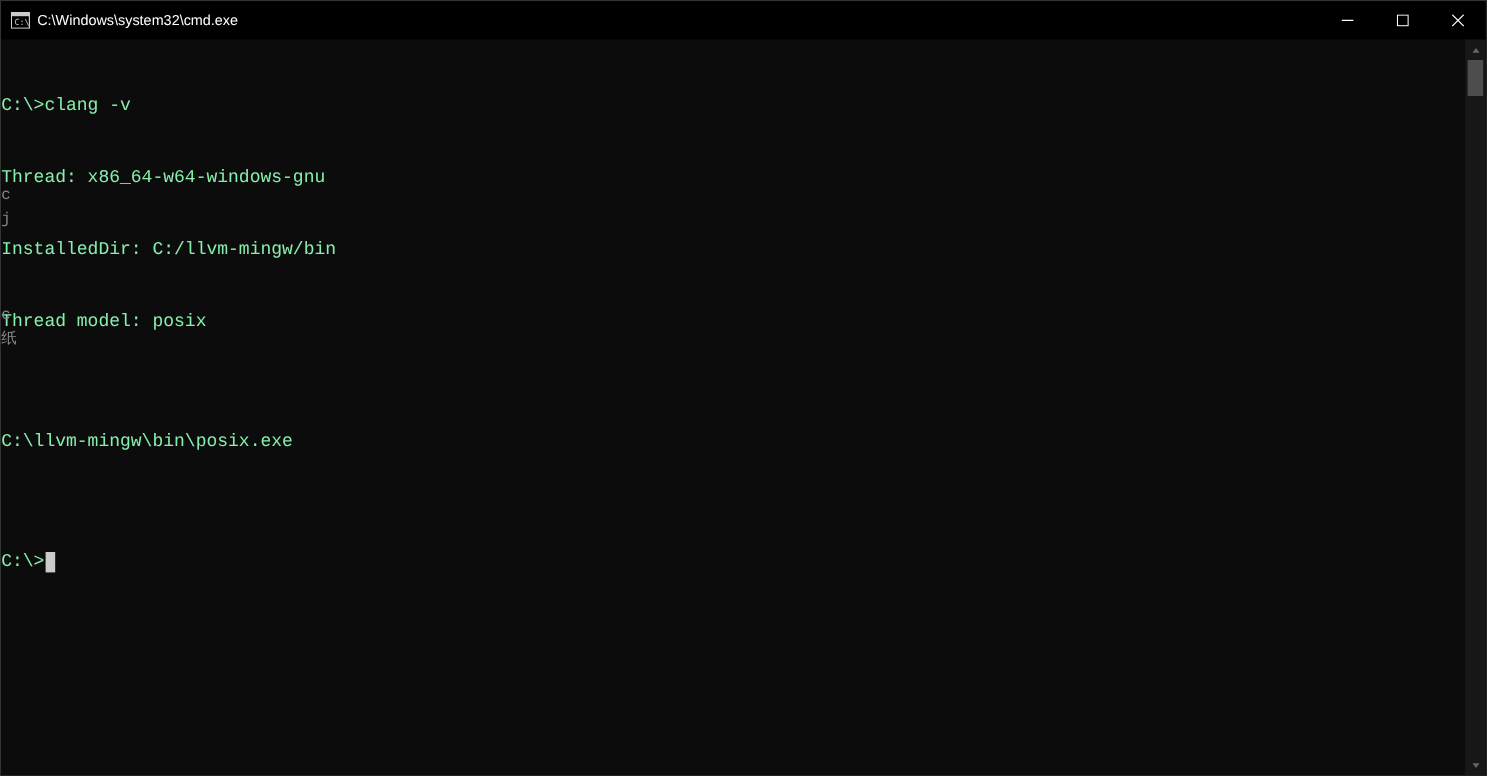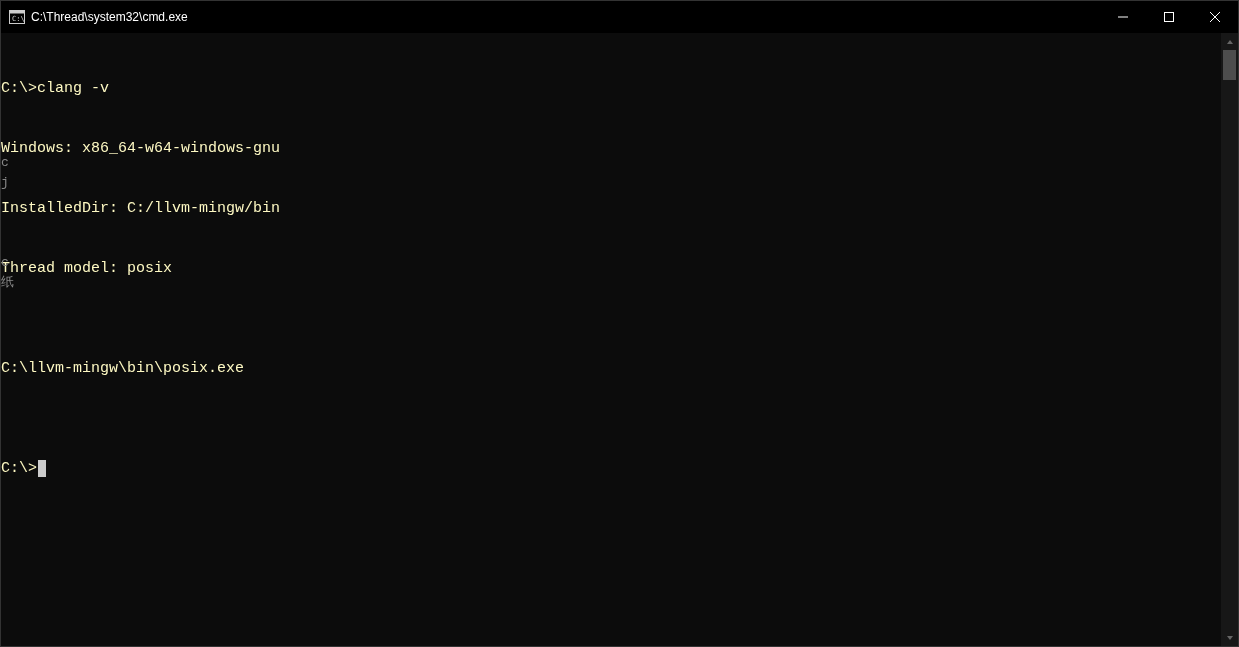--- a/index.html
+++ b/index.html
@@ -72,21 +72,21 @@
     }
     .terminal-area {
       flex: 1;
       display: flex;
       position: relative;
       background: #0c0c0c;
     }
     .terminal-content {
       flex: 1;
       padding: 6px 0 0 0;
-      color: #fef9c3;
+      color: #86efac;
       font-size: 15px;
       line-height: 20px;
       white-space: pre;
       overflow: hidden;
     }
     .terminal-line {
       white-space: pre;
     }
     .scrollbar {
       width: 17px;
@@ -151,21 +151,21 @@
 
 <div class="window">
   <div class="titlebar">
     <span class="titlebar-icon">
       <svg viewBox="0 0 16 14">
         <rect x="0.5" y="0.5" width="15" height="13" fill="#000" stroke="#ccc" stroke-width="1"></rect>
         <rect x="0.5" y="0.5" width="15" height="3" fill="#ccc"></rect>
         <text x="3" y="11" font-size="7" fill="#ccc" font-family="monospace">C:\</text>
       </svg>
     </span>
-    <span class="titlebar-title">C:\Thread\system32\cmd.exe</span>
+    <span class="titlebar-title">C:\Windows\system32\cmd.exe</span>
     <div class="titlebar-controls">
       <div class="titlebar-btn">
         <svg viewBox="0 0 10 10">
             <line x1="0" y1="5" x2="10" y2="5"></line>
           </svg>
       </div>
       <div class="titlebar-btn">
         <svg viewBox="0 0 10 10">
             <rect x="0.5" y="0.5" width="9" height="9"></rect>
           </svg>
@@ -185,21 +185,21 @@
       <span class="left-glyph">j</span>
       <span class="left-glyph"></span>
       <span class="left-glyph"></span>
       <span class="left-glyph"></span>
       <span class="left-glyph">c</span>
       <span class="left-glyph">纸</span>
     </div>
 
     <div class="terminal-content">
       <div class="terminal-line">C:\&gt;clang -v</div>
-      <div class="terminal-line">Windows: x86_64-w64-windows-gnu</div>
+      <div class="terminal-line">Thread: x86_64-w64-windows-gnu</div>
       <div class="terminal-line">InstalledDir: C:/llvm-mingw/bin</div>
       <div class="terminal-line">Thread model: posix</div>
       <div class="terminal-line"></div>
       <div class="terminal-line">C:\llvm-mingw\bin\posix.exe</div>
       <div class="terminal-line"></div>
       <div class="terminal-line"><span>C:\&gt;</span><span class="cursor"></span></div>
     </div>
 
     <div class="scrollbar">
       <div class="scrollbar-arrow">

